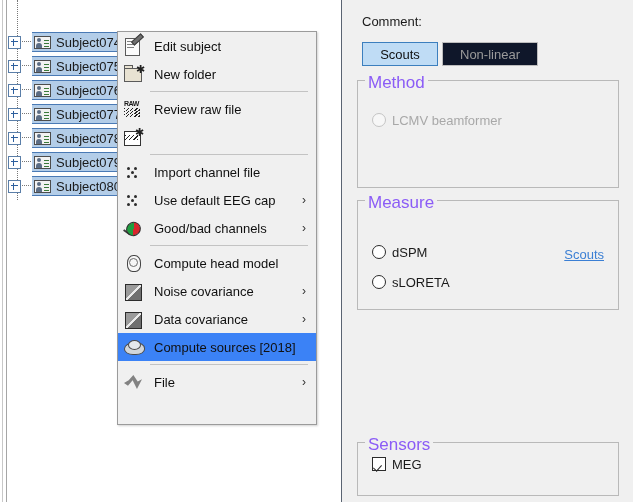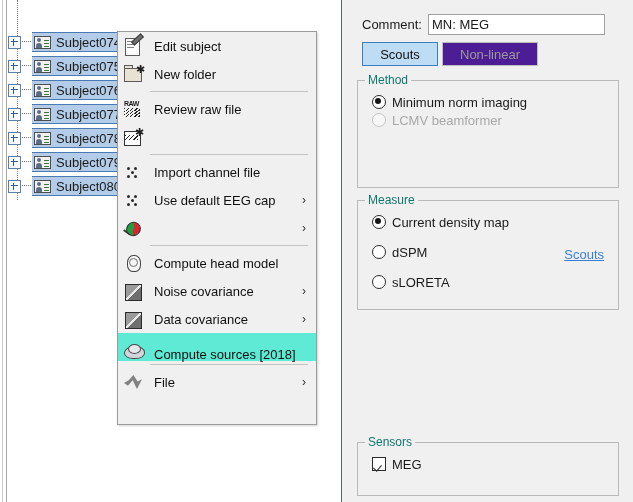--- a/index.html
+++ b/index.html
@@ -101,21 +101,21 @@
     box-sizing: border-box;
     box-shadow: 1px 1px 2px rgba(0,0,0,0.18);
   }
   .menu-item {
     position: relative;
     height: 28px;
     display: flex; align-items: center;
     padding-left: 4px;
     box-sizing: border-box;
   }
-  .menu-item.selected { background: #5eead4; align-items: flex-end; }
+  .menu-item.selected { background: #3b82f6; }
   .menu-icon {
     width: 24px; height: 20px; flex: 0 0 auto;
     position: relative;
     margin-right: 8px;
   }
   .menu-text {
     font-size: 13px; color: #101010; line-height: 1;
   }
   .menu-arrow {
     position: absolute; right: 10px; top: 50%; transform: translateY(-50%);
@@ -257,34 +257,34 @@
   .tbtn {
     height: 24px; font-size: 13px;
     display: flex; align-items: center; justify-content: center;
     box-sizing: border-box;
     font-family: "Liberation Sans", sans-serif;
   }
   .tbtn.sel {
     width: 76px; background: #bfdcf5; border: 1px solid #3c7fbe; color: #101010;
   }
   .tbtn.dis {
-    width: 96px; background: #4c1d95; border: 1px solid #bdbdbd; color: #9a9a9a;
+    width: 96px; background: #0f172a; border: 1px solid #bdbdbd; color: #9a9a9a;
     margin-left: 4px;
   }
 
   .groupbox {
     position: absolute; left: 15px; width: 262px;
     border: 1px solid #b9b9b9;
     background: #f0f0f0;
     box-sizing: border-box;
   }
   .group-title {
     position: absolute; top: -8px; left: 7px;
     background: #f0f0f0; padding: 0 3px;
-    font-size: 12px; color: #0f766e;
+    font-size: 17px; color: #8b5cf6;
   }
   .opt {
     position: absolute; left: 14px;
     display: flex; align-items: center;
   }
   .radio {
     width: 14px; height: 14px; border-radius: 50%;
     border: 1.6px solid #2b2b2b; background: #ffffff;
     flex: 0 0 auto; margin-right: 6px;
     position: relative;
@@ -506,20 +506,21 @@
       </span>
       <span class="menu-text">Use default EEG cap</span>
       <span class="menu-arrow">›</span>
     </div>
 
     <div class="menu-item">
       <span class="menu-icon ic-goodbad">
         <span class="stick"></span>
           <span class="ell"></span>
       </span>
+      <span class="menu-text">Good/bad channels</span>
       <span class="menu-arrow">›</span>
     </div>
 
     <div class="menu-sep"></div>
 
     <div class="menu-item">
       <span class="menu-icon ic-head">
         <span class="h"></span>
           <span class="brain"></span>
       </span>
@@ -559,48 +560,39 @@
       </span>
       <span class="menu-text">File</span>
       <span class="menu-arrow">›</span>
     </div>
   </div>
 
   <div id="right-panel">
 
     <div class="row-comment">
       <span class="lbl-comment">Comment:</span>
-      <input id="comment-input" type="text" value="MN: MEG" style="">
     </div>
 
     <div class="btn-row">
       <div class="tbtn sel">Scouts</div>
       <div class="tbtn dis">Non-linear</div>
     </div>
 
     <div class="groupbox" style="top:80px; height:108px">
       <span class="group-title">Method</span>
 
-      <div class="opt" style="top:14px">
-        <span class="radio checked"></span>
-        <span class="opt-text">Minimum norm imaging</span>
-      </div>
       <div class="opt" style="top:32px">
         <span class="radio disabled"></span>
         <span class="opt-text disabled">LCMV beamformer</span>
       </div>
     </div>
 
     <div class="groupbox" style="top:200px; height:110px">
       <span class="group-title">Measure</span>
 
-      <div class="opt" style="top:14px">
-        <span class="radio checked"></span>
-        <span class="opt-text">Current density map</span>
-      </div>
       <div class="opt" style="top:44px">
         <span class="radio"></span>
         <span class="opt-text">dSPM</span>
       </div>
       <span id="warning-link" style="top:46px">Scouts</span>
       <div class="opt" style="top:74px">
         <span class="radio"></span>
         <span class="opt-text">sLORETA</span>
       </div>
     </div>

